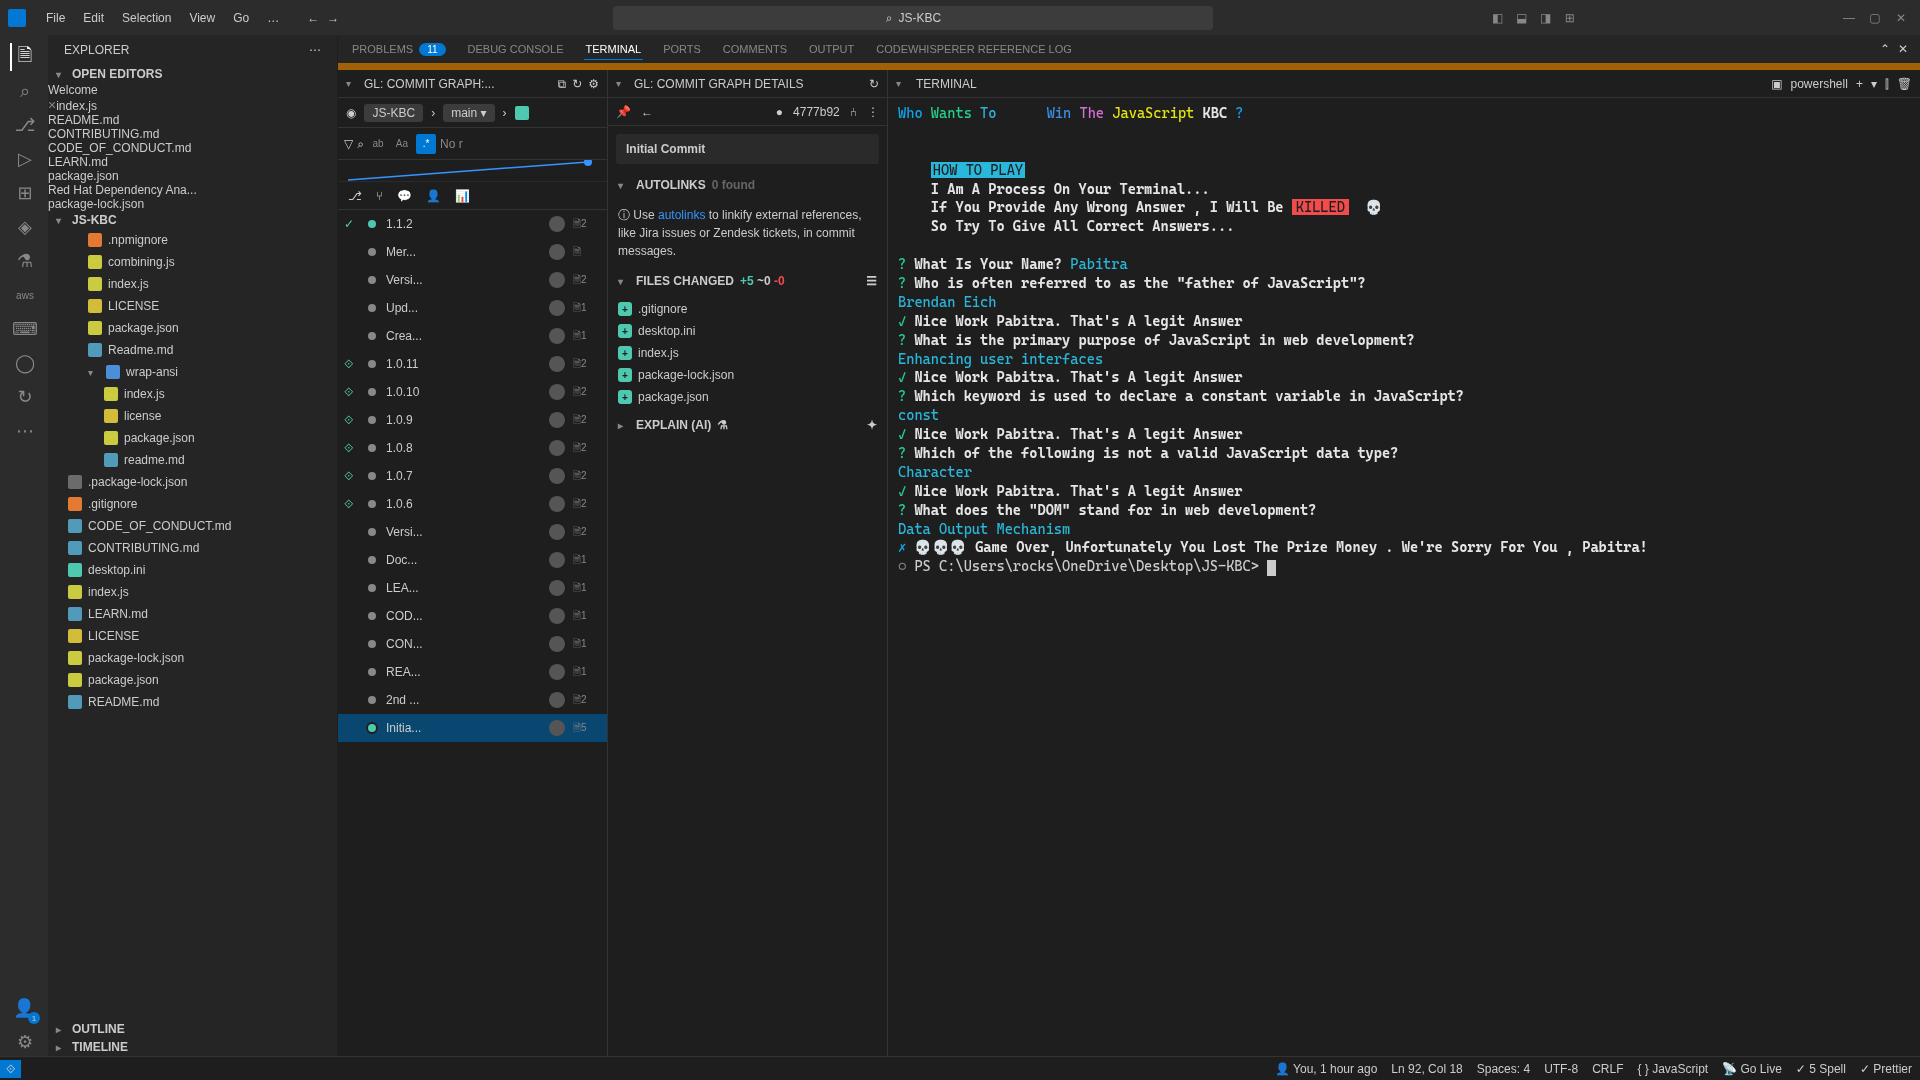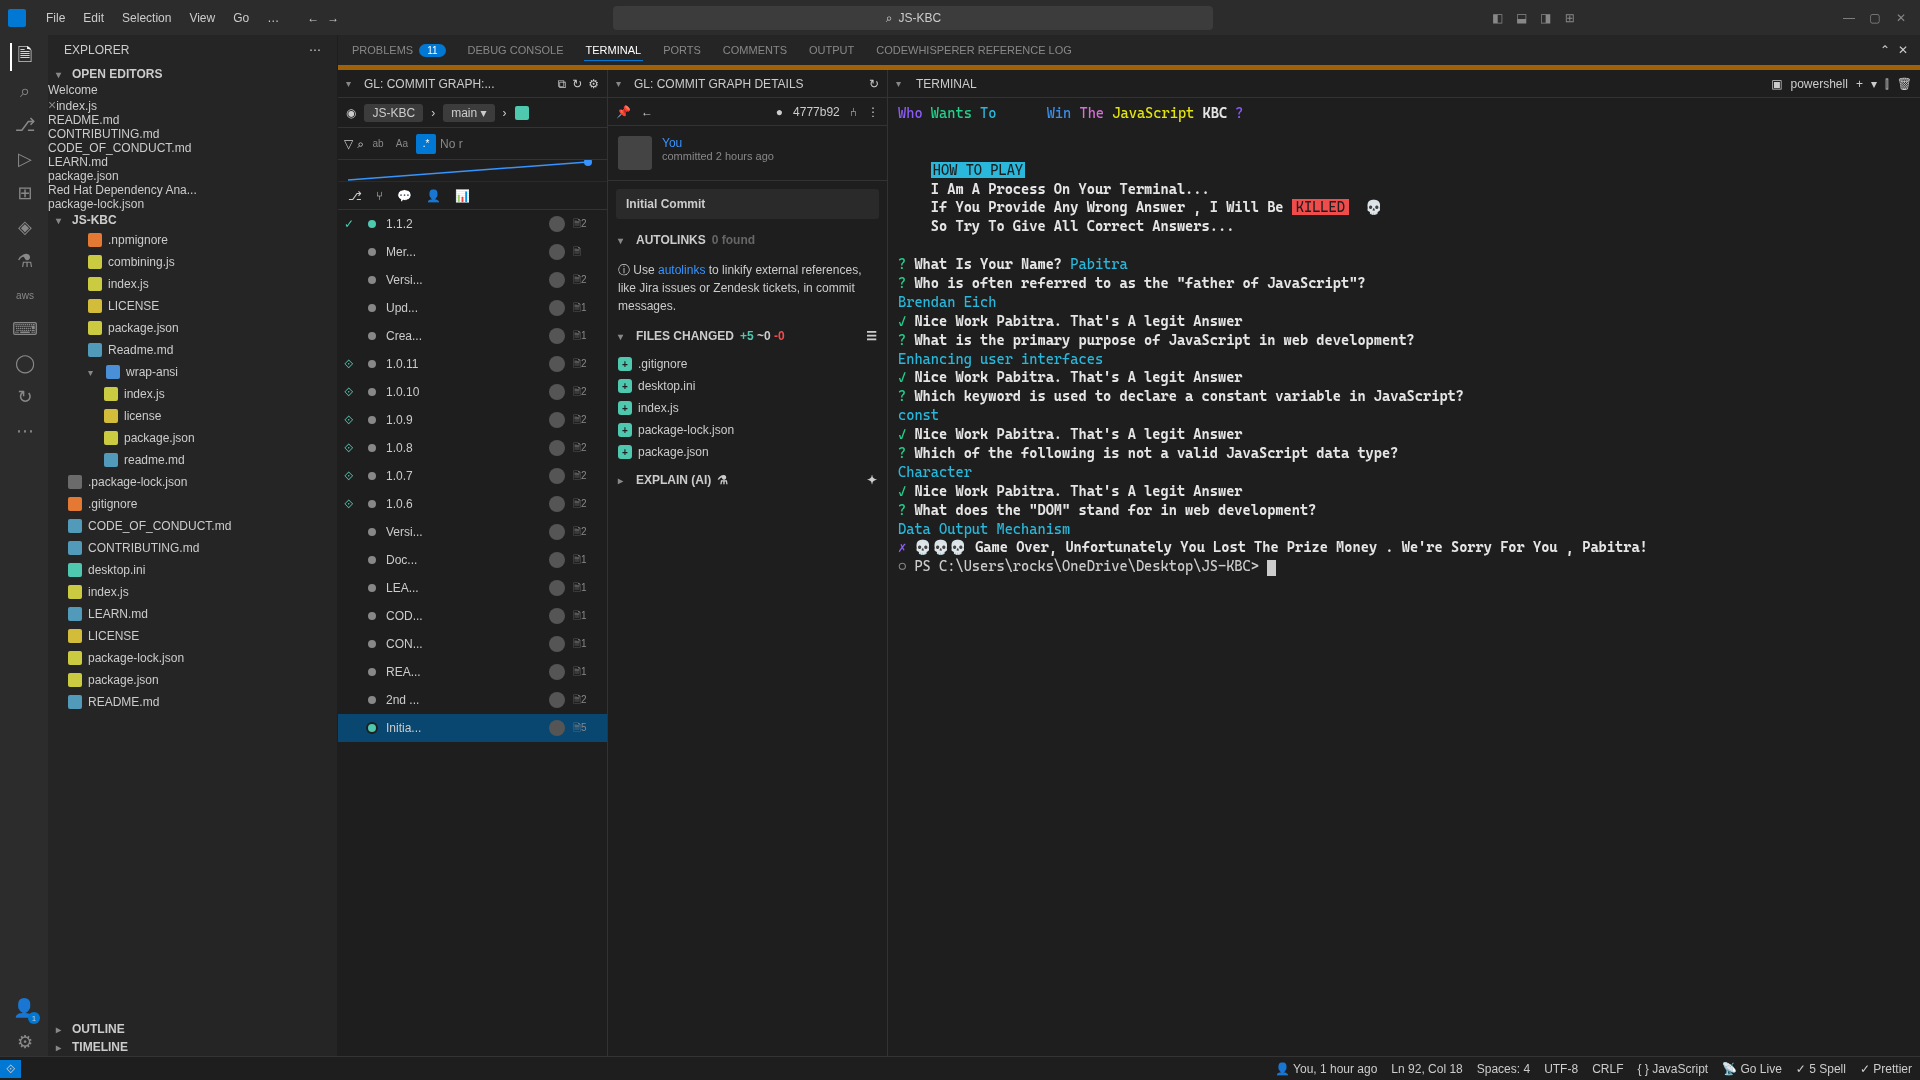--- a/index.html
+++ b/index.html
@@ -32,21 +32,21 @@
 .fi-json{background:#cbcb41;}
 .fi-invalid{background:#e37933;}
 .fi-git{background:#e37933;}
 .fi-license{background:#d4bc3b;}
 .fi-folder{background:#4a90d9;}
 .fi-lock{background:#6b6b6b;}
 .fi-blue{background:#3178c6;}
 .fi-green{background:#4ec9b0;}
 .chev{color:#888;font-size:10px;width:12px;}
 .main{flex:1;display:flex;flex-direction:column;background:#1e1e1e;}
-.tabbar{height:35px;background:#252526;display:flex;align-items:center;padding:0 12px;gap:18px;border-bottom:5px solid #a16207;}
+.tabbar{height:35px;background:#252526;display:flex;align-items:center;padding:0 12px;gap:18px;border-bottom:7px solid #a16207;}
 .tabbar .tab{padding:4px 2px;color:#888;font-size:11px;text-transform:uppercase;cursor:pointer;display:flex;align-items:center;gap:6px;}
 .tabbar .tab.active{color:#fff;border-bottom:1px solid #0078d4;}
 .tabbar .badge{background:#0078d4;color:#fff;border-radius:10px;padding:1px 8px;font-size:10px;}
 .tabbar .right{margin-left:auto;display:flex;gap:8px;color:#888;}
 .panelbody{flex:1;display:flex;overflow:hidden;}
 .graphpane{width:270px;background:#1e1e1e;display:flex;flex-direction:column;border-right:1px solid #333;}
 .gp-head{height:28px;display:flex;align-items:center;padding:0 8px;gap:6px;border-bottom:1px solid #333;font-size:11px;}
 .gp-sub{height:30px;display:flex;align-items:center;padding:0 8px;gap:8px;border-bottom:1px solid #333;}
 .gp-sub .pill{background:#3c3c3c;padding:2px 8px;border-radius:3px;}
 .gp-search{height:32px;display:flex;align-items:center;padding:0 6px;gap:4px;border-bottom:1px solid #333;}
@@ -77,21 +77,21 @@
 .dp-auto a{color:#3794ff;}
 .dp-files{padding:4px 10px;}
 .dp-file{display:flex;align-items:center;gap:6px;height:22px;font-size:12px;}
 .dp-badge{width:14px;height:14px;border-radius:3px;display:flex;align-items:center;justify-content:center;font-size:10px;font-weight:bold;}
 .dp-badge.add{background:#4ec9b0;color:#1e1e1e;}
 .terminalpane{flex:1;display:flex;flex-direction:column;background:#1e1e1e;}
 .tp-head{height:28px;display:flex;align-items:center;padding:0 8px;border-bottom:1px solid #333;font-size:11px;gap:8px;}
 .tp-head .right{margin-left:auto;display:flex;gap:8px;align-items:center;color:#888;}
 .terminal{flex:1;padding:6px 10px;font-family:'Cascadia Mono','Consolas',monospace;font-size:14px;line-height:1.35;white-space:pre;overflow:auto;}
 .terminal span{font-family:inherit;font-size:inherit;}
-.t-red{color:#8b5cf6;}
+.t-red{color:#0ea5e9;}
 .t-green{color:#23d18b;}
 .t-blue{color:#3b8eea;margin-left:42px;}
 .t-cyan{color:#29b8db;}
 .t-yellow{color:#e5e510;}
 .t-mag{color:#d670d6;}
 .t-white{color:#e5e5e5;font-weight:bold;}
 .t-hl{background:#29b8db;color:#1e1e1e;padding:0 2px;}
 .t-kill{background:#f14c4c;color:#1e1e1e;padding:0 4px;}
 .t-gray{color:#888;}
 .cursor{display:inline-block;width:9px;height:16px;background:#ccc;vertical-align:middle;}
@@ -479,27 +479,20 @@
         </div>
         <div class="dp-nav">
           <span>📌</span>
           <span>←</span>
           <span style="flex:1"></span>
           <span>●</span>
           <span>4777b92</span>
           <span>⑃</span>
           <span>⋮</span>
         </div>
-        <div class="dp-commit">
-          <div class="av"></div>
-          <div>
-            <div class="name">You</div>
-            <div class="time">committed 2 hours ago</div>
-          </div>
-        </div>
         <div class="dp-title">Initial Commit</div>
         <div class="dp-sec">
           <div class="dp-sec-h">
             <span class="chev">▾</span>
               <span>AUTOLINKS</span>
             <span class="cnt">0 found</span>
           </div>
         </div>
         <div class="dp-auto">
           <span>ⓘ Use </span><a>autolinks</a><span> to linkify external references, like Jira issues or Zendesk tickets, in commit messages.</span>

